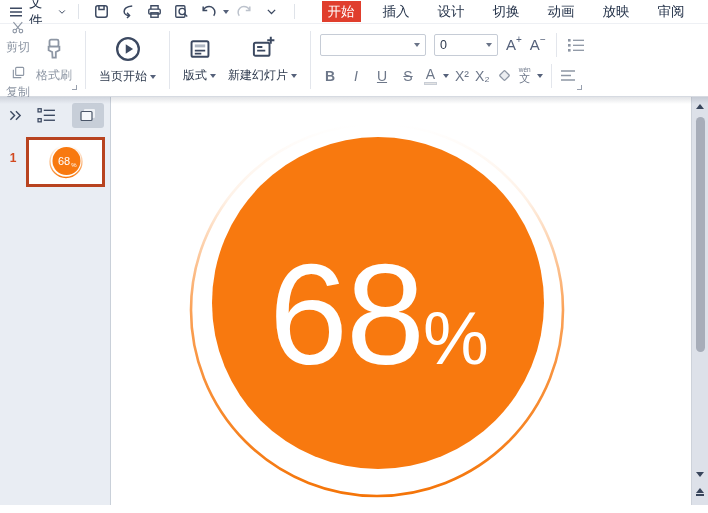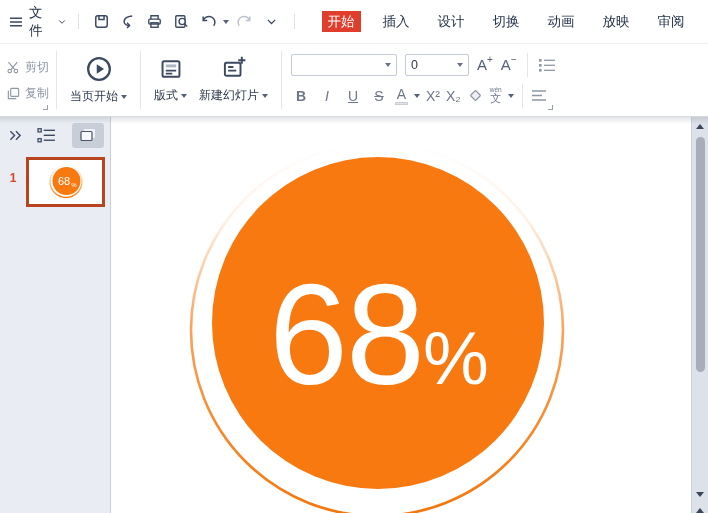--- a/index.html
+++ b/index.html
@@ -1,23 +1,23 @@
 <!DOCTYPE html>
 <html><head>
 <meta charset="utf-8">
 <style>
   * { margin:0; padding:0; box-sizing:border-box; }
   html,body { width:708px; height:513px; overflow:hidden; }
   body { font-family:"Liberation Sans","DejaVu Sans",sans-serif; background:#fff; color:#2e3a4e; }
   svg { display:block; }
   .ic { color:#3c4961; }
-  .dis { color:#8d96a4; }
+  .dis { color:#8d96a4;flex-direction:column; }
 
   
-  .titlebar { height:44px; display:flex; align-items:center; padding:0 6px 0 8px; border-bottom:1px solid #eef0f4; background:#fff; }
+  .titlebar { height:24px; display:flex; align-items:center; padding:0 6px 0 8px; border-bottom:1px solid #eef0f4; background:#fff; }
   .tb-left { display:flex; align-items:center; gap:4px; }
   .menu-btn { display:flex; align-items:center; gap:5px; font-size:13.5px; color:#25334a; cursor:default; }
   .tdiv { width:1px; height:15px; background:#dfe3e9; margin:0 7px; }
   .qbtn { width:24px; height:22px; display:flex; align-items:center; justify-content:center; border-radius:3px; }
   .caret { width:0; height:0; border-left:3.5px solid transparent; border-right:3.5px solid transparent; border-top:4px solid #55617a; display:inline-block; }
   .tabs { display:flex; align-items:center; margin-left:4px; }
   .tab { height:21px; line-height:21px; padding:0 6px; font-size:13.5px; color:#25334a; white-space:nowrap;margin-left:16px; }
   .tab.active { background:#E03E2D; color:#fff; }
   .tab.clipped { width:18px; padding-right:0; overflow:hidden; }
   .overflow-chip { width:15px; height:18px; background:#e4e8ef; border-radius:2px; display:flex; align-items:center; justify-content:center; margin-left:1px; }
@@ -220,20 +220,31 @@
       <div class="smallbtn dis">
         <span>
           <svg width="15" height="15" viewBox="0 0 16 16">
               <rect x="5" y="2.5" width="8.5" height="8.5" rx="1" stroke="currentColor" stroke-width="1.2" fill="none"></rect>
               <path d="M11 13.5H2.5V5" stroke="currentColor" stroke-width="1.2" fill="none"></path>
             </svg>
         </span>
         <span>复制</span>
       </div>
     </div>
+    <div class="bigbtn dis">
+      <span>
+        <svg width="24" height="26" viewBox="0 0 16 16">
+            <rect x="5" y="1.8" width="6" height="4.6" rx="1" stroke="currentColor" stroke-width="1.2" fill="none"></rect>
+            <path d="M4.4 6.4h7.2v2.4l-2.4 1.2v3.8H7l-.2-3.8-2.4-1.2z" stroke="currentColor" stroke-width="1.2" fill="#fff"></path>
+          </svg>
+      </span>
+      <span class="blabel">
+          <span>格式刷</span>
+        </span>
+    </div>
     <span class="corner"></span>
   </div>
 
   <span class="vdiv"></span>
 
   <div class="rgroup">
     <div class="bigbtn">
       <span class="ic">
         <svg width="28" height="28" viewBox="0 0 16 16">
             <circle cx="8" cy="8" r="6.2" stroke="currentColor" stroke-width="1.3" fill="none"></circle>

